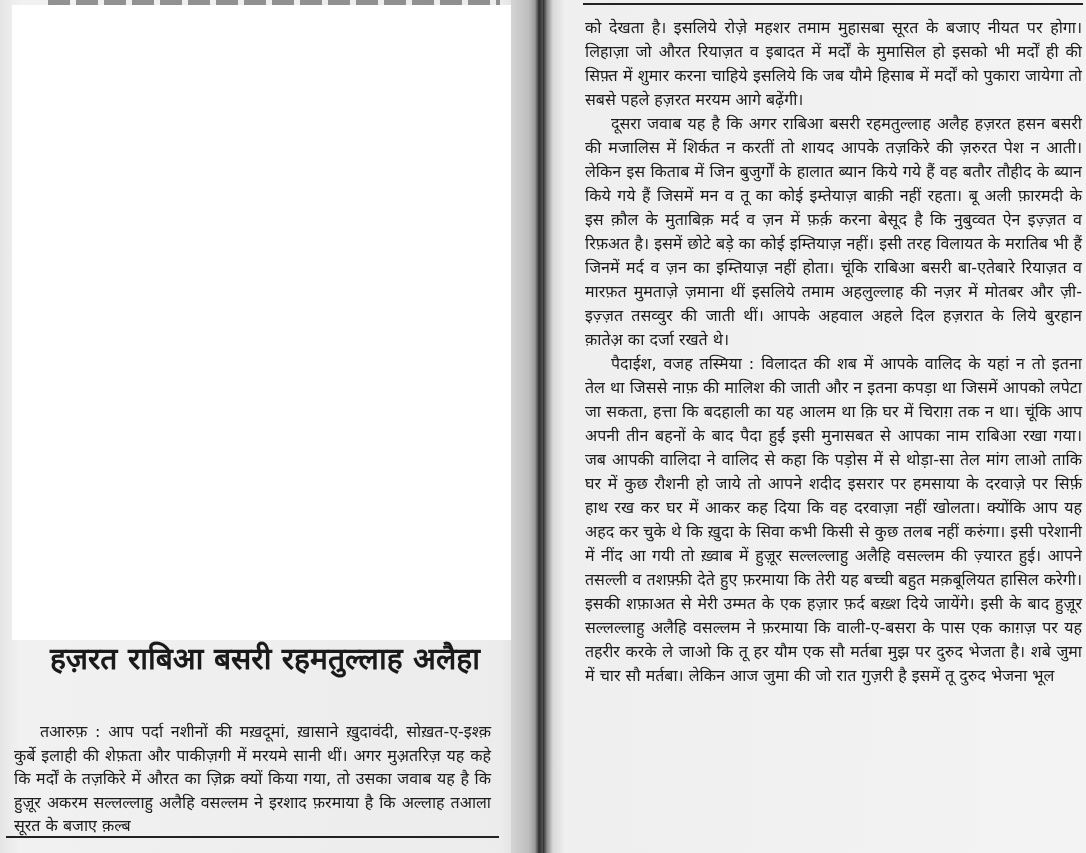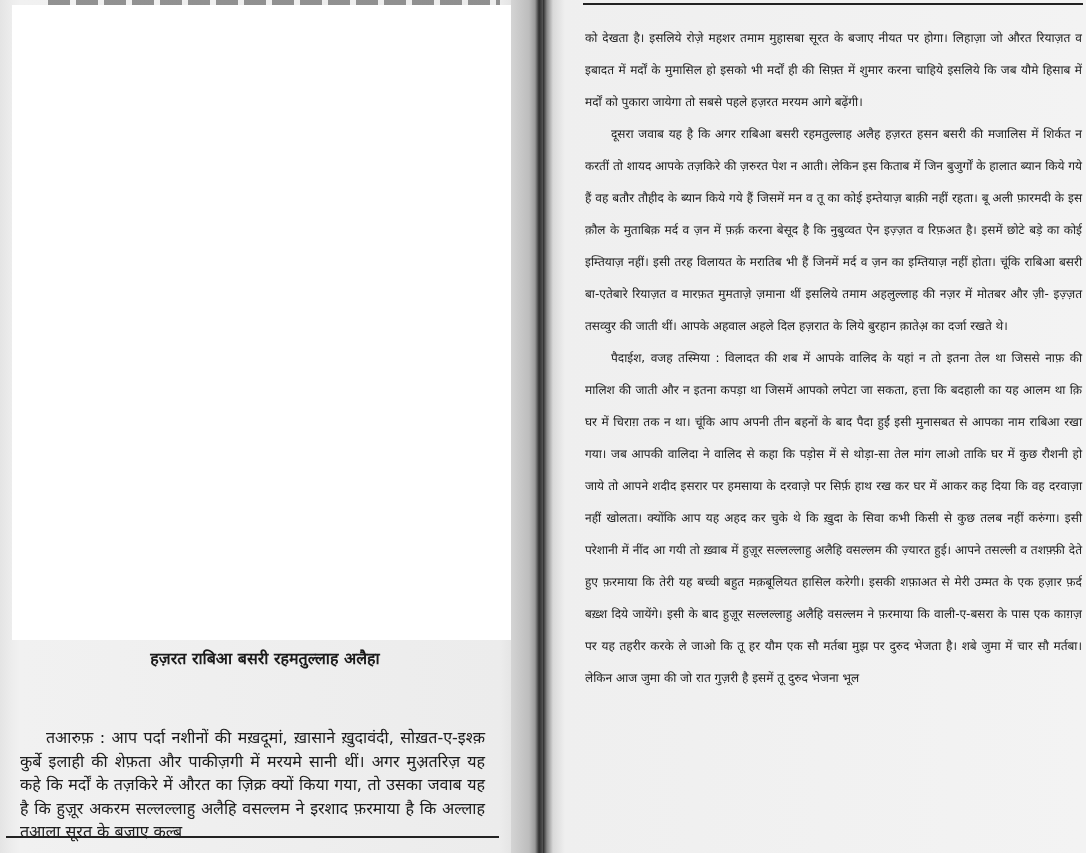--- a/index.html
+++ b/index.html
@@ -25,43 +25,43 @@
       position: absolute; left: 12px; top: 5px; width: 520px; height: 635px;
       background: #ffffff;
     }
     .left-spine {
       position: absolute; left: 511px; top: 0; width: 32px; height: 853px;
       background: linear-gradient(to right, #d4d4d4 0, #bdbdbd 18px, #9a9a9a 24px, #2e2e2e 28px, #555 32px);
     }
     .chapter-title {
       position: absolute; left: 20px; top: 642px; width: 490px;
       text-align: center; font-weight: bold; color: #1a1a1a;
-      font-size: 16px; line-height: 33px;
+      font-size: 30px; line-height: 33px;
     }
     .left-body {
       position: absolute; left: 6px; top: 712px; width: 493px;
       font-size: 16px; line-height: 23.6px; color: #1c1c1c; text-align: justify;
     }
-    .left-body p { margin: 14px; text-indent: 26px; }
+    .left-body p { margin: 8px; text-indent: 26px; }
     .bold { font-weight: normal; }
     .rule-left {
       position: absolute; left: 6px; top: 836px; width: 493px; height: 2px; background: #222;
     }
 
     
     .right-page {
       position: absolute; left: 543px; top: 0; width: 543px; height: 853px;
       background: linear-gradient(to right, #2a2a2a 0, #8a8a8a 4px, #d9d9d9 10px, #efefef 22px, #f3f3f3 540px);
     }
     .rule-right {
       position: absolute; left: 40px; top: 3px; width: 500px; height: 2px; background: #222;
     }
     .right-body {
-      position: absolute; left: 42px; top: 22px; width: 497px;
-      font-size: 12px; line-height: 32px; color: #1c1c1c; text-align: justify;
+      position: absolute; left: 42px; top: 16px; width: 497px;
+      font-size: 16px; line-height: 24px; color: #1c1c1c; text-align: justify;
     }
     .right-body p { margin: 0; text-indent: 26px; }
     .right-body p.noindent { text-indent: 0; }
   </style>
 </head>
 <body>
 
 <div class="spread">
 
   <div class="left-page">

